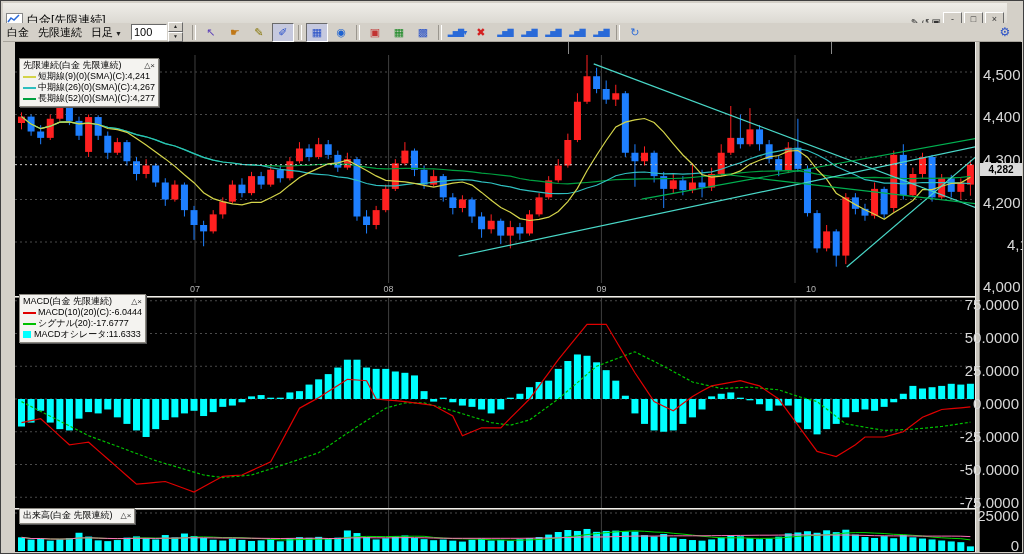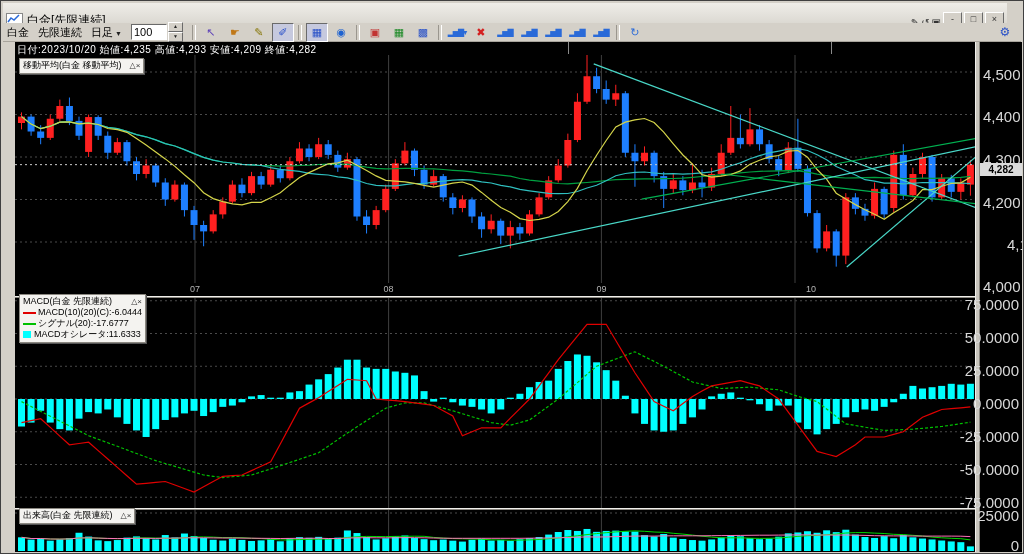--- a/index.html
+++ b/index.html
@@ -101,21 +101,20 @@
         <span class="tool-btn tiny" style="color: rgb(42, 106, 216);">▂▅▇</span>
         <span class="tool-btn tiny" style="color: rgb(42, 106, 216);">▂▅▇</span>
         <span class="tool-btn tiny" style="color: rgb(42, 106, 216);">▂▅▇</span>
         <span class="tool-sep"></span>
         <span class="tool-btn" style="color: rgb(42, 106, 216);">↻</span>
       </span>
     <span id="wrench" class="tool-btn" style="color:#2a52c8;">⚙</span>
   </div>
 
   <div id="chart">
-    <div id="infobar">日付:2023/10/20 始値:4,235 高値:4,293 安値:4,209 終値:4,282</div>
 
     <div class="panel" id="p-price">
       <svg id="svg-price" width="960" height="228">
           <line x1="0" x2="960" y1="17" y2="17" stroke="#4a4a4a" stroke-width="1" stroke-dasharray="2 3"></line>
           <line x1="0" x2="960" y1="59.5" y2="59.5" stroke="#4a4a4a" stroke-width="1" stroke-dasharray="2 3"></line>
           <line x1="0" x2="960" y1="102" y2="102" stroke="#4a4a4a" stroke-width="1" stroke-dasharray="2 3"></line>
           <line x1="0" x2="960" y1="144.5" y2="144.5" stroke="#4a4a4a" stroke-width="1" stroke-dasharray="2 3"></line>
           <line x1="0" x2="960" y1="187" y2="187" stroke="#4a4a4a" stroke-width="1" stroke-dasharray="2 3"></line>
           <line x1="0" x2="960" y1="229.5" y2="229.5" stroke="#4a4a4a" stroke-width="1" stroke-dasharray="2 3"></line>
           <line x1="179.98850000000002" x2="179.98850000000002" y1="0" y2="228" stroke="#3f3f3f" stroke-width="1"></line>
@@ -569,23 +568,37 @@
           <rect x="932.7450000000001" y="31.424" width="7" height="9.576" fill="#00ffff"></rect>
           <rect x="942.33" y="32.184" width="7" height="8.816000000000003" fill="#00ffff"></rect>
           <rect x="951.9150000000001" y="36.37616" width="7" height="4.623840000000001" fill="#00ffff"></rect>
           <polyline points="6.5,27.3 16.1,28.5 25.7,28.5 35.3,29.0 44.8,29.1 54.4,28.9 64.0,28.0 73.6,27.8 83.2,28.1 92.8,28.5 102.4,28.6 111.9,28.5 121.5,28.0 131.1,27.9 140.7,28.1 150.3,28.3 159.9,28.4 169.4,27.7 179.0,27.1 188.6,26.9 198.2,27.1 207.8,27.6 217.4,27.6 227.0,27.7 236.5,28.3 246.1,28.6 255.7,29.3 265.3,29.9 274.9,29.9 284.5,29.6 294.1,29.3 303.6,29.1 313.2,29.0 322.8,28.6 332.4,27.5 342.0,26.8 351.6,26.4 361.1,26.5 370.7,26.6 380.3,26.4 389.9,26.3 399.5,26.2 409.1,26.3 418.7,27.4 428.2,28.1 437.8,28.6 447.4,28.8 457.0,29.0 466.6,29.2 476.2,29.8 485.8,30.0 495.3,30.2 504.9,30.1 514.5,29.9 524.1,29.5 533.7,28.7 543.3,27.9 552.8,26.9 562.4,25.8 572.0,24.6 581.6,23.6 591.2,22.7 600.8,21.9 610.4,21.3 619.9,20.9 629.5,21.3 639.1,22.0 648.7,22.3 658.3,23.3 667.9,24.1 677.5,25.1 687.0,26.2 696.6,27.1 706.2,27.8 715.8,27.8 725.4,27.8 735.0,28.2 744.5,28.4 754.1,28.3 763.7,28.0 773.3,27.2 782.9,26.4 792.5,25.7 802.1,25.4 811.6,24.7 821.2,24.1 830.8,23.0 840.4,22.6 850.0,22.6 859.6,23.1 869.2,23.5 878.7,24.3 888.3,24.6 897.9,25.3 907.5,26.0 917.1,27.1 926.7,27.8 936.2,28.3 945.8,28.7 955.4,29.9" fill="none" stroke="#00d800" stroke-width="1"></polyline>
           <polyline points="6.5,27.3 16.1,28.5 25.7,28.5 35.3,29.0 44.8,29.1 54.4,28.9 64.0,28.0 73.6,27.8 83.2,28.1 92.8,28.4 102.4,28.6 111.9,28.5 121.5,28.3 131.1,28.3 140.7,28.4 150.3,28.2 159.9,28.1 169.4,27.9 179.0,27.8 188.6,27.8 198.2,27.9 207.8,28.0 217.4,28.0 227.0,28.1 236.5,28.2 246.1,28.3 255.7,28.4 265.3,28.5 274.9,28.4 284.5,28.3 294.1,28.3 303.6,28.2 313.2,28.5 322.8,28.5 332.4,28.1 342.0,27.8 351.6,27.7 361.1,27.8 370.7,27.8 380.3,27.8 389.9,27.6 399.5,27.7 409.1,27.8 418.7,28.0 428.2,28.2 437.8,28.3 447.4,28.3 457.0,28.3 466.6,28.3 476.2,28.3 485.8,28.3 495.3,28.3 504.9,28.3 514.5,28.2 524.1,28.1 533.7,28.0 543.3,27.8 552.8,27.5 562.4,27.2 572.0,26.9 581.6,27.0 591.2,26.9 600.8,26.6 610.4,26.3 619.9,26.1 629.5,26.0 639.1,26.1 648.7,25.9 658.3,25.8 667.9,25.8 677.5,25.8 687.0,25.8 696.6,25.7 706.2,25.6 715.8,25.5 725.4,25.4 735.0,25.3 744.5,25.2 754.1,25.2 763.7,25.1 773.3,25.0 782.9,24.9 792.5,24.9 802.1,25.0 811.6,25.0 821.2,25.1 830.8,25.0 840.4,25.2 850.0,25.4 859.6,25.7 869.2,25.8 878.7,25.9 888.3,25.9 897.9,26.0 907.5,26.1 917.1,26.1 926.7,26.1 936.2,26.1 945.8,26.2 955.4,26.6" fill="none" stroke="#ff70b8" stroke-width="1"></polyline>
         </svg>
     </div>
 
     <div class="legend" style="left:4px;top:16px;">
       <div class="hd">
-        <span class="ttl">移動平均(白金 移動平均)</span>
+        <span class="ttl">先限連続(白金 先限連続)</span>
         <span class="btns"><span>△</span><span>×</span></span>
       </div>
+      <div class="rows">
+          <div class="row">
+            <span class="sw-line" style="background: rgb(212, 212, 74);"></span>
+            <span>短期線(9)(0)(SMA)(C):4,241</span>
+          </div>
+          <div class="row">
+            <span class="sw-line" style="background: rgb(47, 191, 191);"></span>
+            <span>中期線(26)(0)(SMA)(C):4,267</span>
+          </div>
+          <div class="row">
+            <span class="sw-line" style="background: rgb(0, 160, 64);"></span>
+            <span>長期線(52)(0)(SMA)(C):4,277</span>
+          </div>
+        </div>
     </div>
 
     <div class="legend" style="left:4px;top:252px;">
       <div class="hd">
         <span class="ttl">MACD(白金 先限連続)</span>
         <span class="btns"><span>△</span><span>×</span></span>
       </div>
       <div class="rows">
           <div class="row">
             <span class="sw-line" style="background: rgb(224, 0, 0);"></span>

